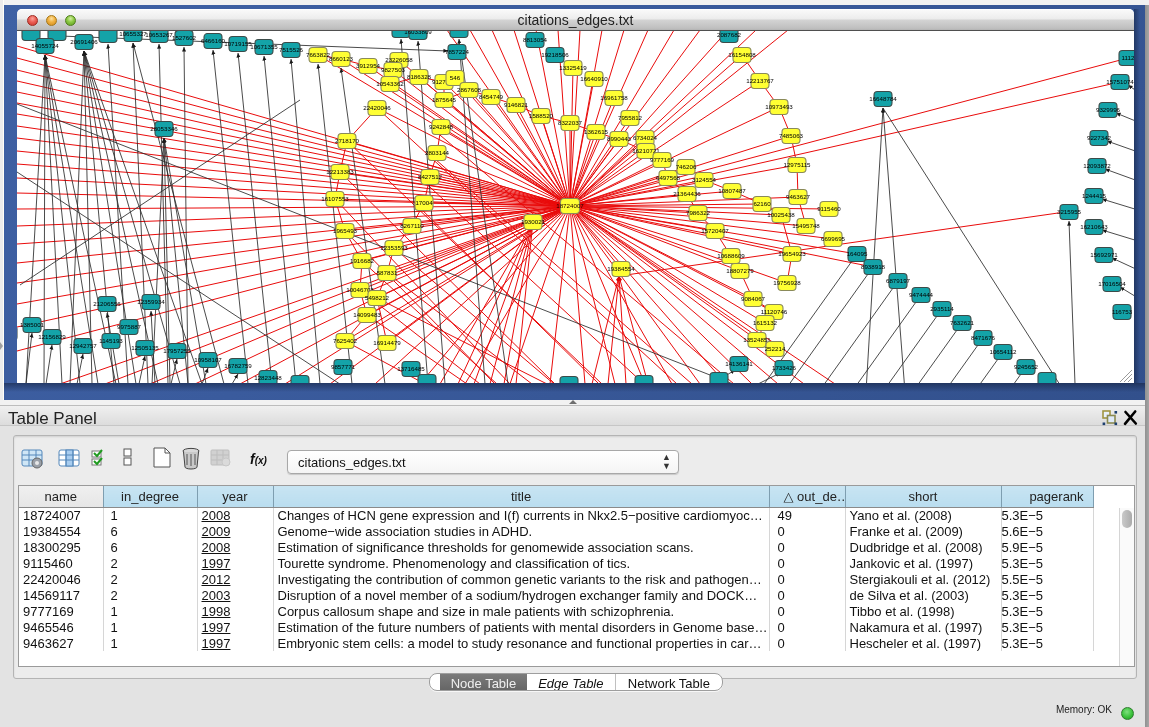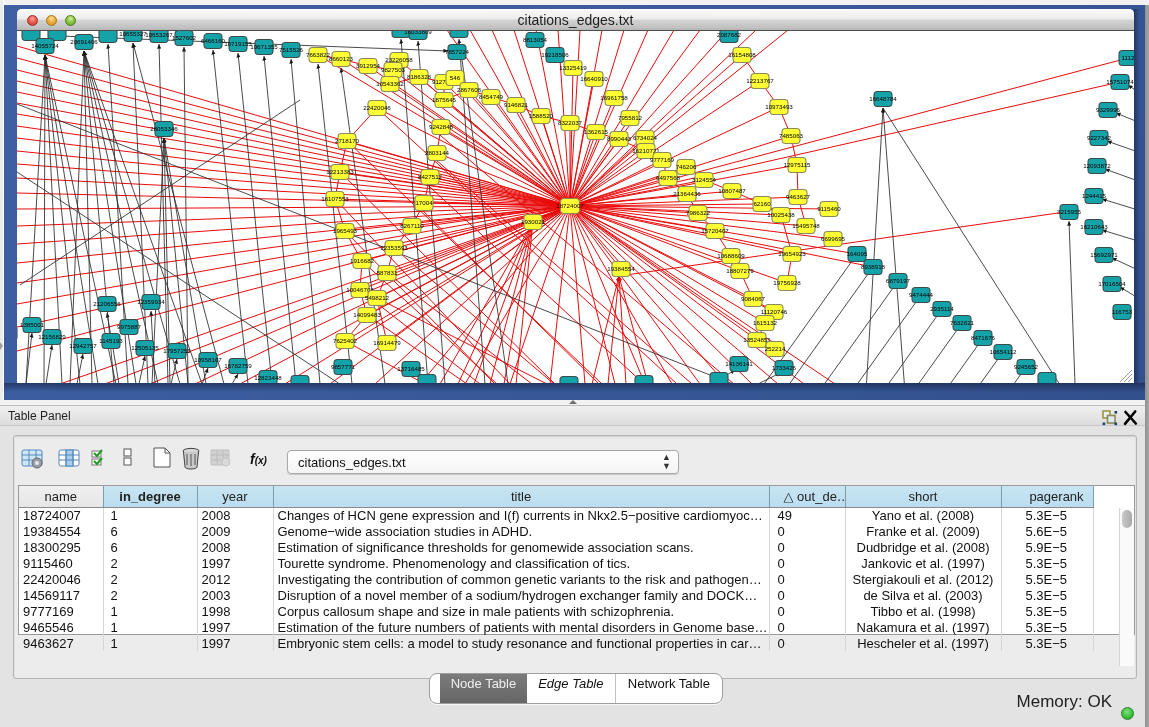--- a/index.html
+++ b/index.html
@@ -18,52 +18,52 @@
 #tl-r { left:10px; background:radial-gradient(circle at 50% 30%, #fba39b 0%, #ec5f55 45%, #c9362c 100%); border:1px solid #9e2b22;}
 #tl-y { left:29px; background:radial-gradient(circle at 50% 30%, #fce1a0 0%, #f0b03f 45%, #cf8b1f 100%); border:1px solid #a67717;}
 #tl-g { left:48px; background:radial-gradient(circle at 50% 30%, #d3eda2 0%, #8bc943 45%, #5d9c23 100%); border:1px solid #4f7d1c;}
 #canvas { position:absolute; left:0; top:22px; width:1117px; height:352px; background:#fff; }
 #win .shadow { position:absolute; left:1117px; top:0px; width:6px; height:374px; background:linear-gradient(90deg,rgba(18,32,62,.55),rgba(18,32,62,0)); }
 
 #tablepanel { position:absolute; left:0; top:400px; width:1149px; height:327px; background:#e3e3e3; }
 #tp-strip { position:absolute; left:0; top:0; width:1149px; height:5px; background:#f2f2f2; }
 #tp-head { position:absolute; left:0; top:5px; width:1149px; height:21px;
   background:linear-gradient(180deg,#f0f0f0,#dcdcdc); border-top:1px solid #bdbdbd; border-bottom:1px solid #c6c6c6; }
-#tp-head .lbl { position:absolute; left:8px; top:3px; font-size:12px; color:#222; }
+#tp-head .lbl { position:absolute; left:8px; top:3px; font-size:17px; color:#222; }
 #tp-head svg.ic { position:absolute; top:0; }
 #inner { position:absolute; left:13px; top:35px; width:1124px; height:244px; background:#ececec;
   border:1px solid #b4b4b4; border-radius:3px; box-shadow: inset 0 1px 2px rgba(0,0,0,.12); }
 
 #toolbar { position:absolute; left:0; top:8px; width:1120px; height:36px; }
 .tbico { position:absolute; top:2px; }
 #combo { position:absolute; left:273px; top:6px; width:392px; height:24px; background:linear-gradient(180deg,#ffffff,#f4f4f4);
   border:1px solid #a8a8a8; border-radius:4px; box-shadow:0 1px 1px rgba(0,0,0,.15); font-size:13px; color:#111; padding:4px 0 0 10px; }
 #combo .arr { position:absolute; right:6px; top:2px; width:11px; height:18px; font-size:9px; color:#333; line-height:9px; text-align:center;}
 
-#tablebox { position:absolute; left:4px; top:49px; width:1117px; height:150px; background:#fff; border:1px solid #9a9a9a; }
+#tablebox { position:absolute; left:4px; top:49px; width:1117px; height:182px; background:#fff; border:1px solid #9a9a9a; }
 table { border-collapse:collapse; table-layout:fixed; width:1074px; font-size:13px; color:#111; }
 th { height:21px; background:linear-gradient(180deg,#c8e4f2,#b9ddef); border-right:1px solid #7e9eb0; border-bottom:1px solid #8a8a8a;
   font-weight:normal; font-size:13px; color:#222; overflow:hidden; white-space:nowrap; }
 th.first { background:linear-gradient(180deg,#f0f0f0,#e6e6e6); }
 td { height:16px; padding:0 4px 0 4px; overflow:hidden; white-space:nowrap; border-right:1px solid #d6d6d6; }
-td.c0 { width:84px; } td.c1 { width:94px; padding-left:7px; } td.c2 { width:76px; } td.c3 { width:496px; }
-td.c4 { width:76px; padding-left:8px; } td.c5 { width:156px; text-align:center; } td.c6 { width:92px; padding-left:24px; }
-th.h0 { width:84px; } th.h1 { width:94px;font-weight:bold; } th.h2 { width:76px; } th.h3 { width:496px; }
+td.c0 { width:84px; } td.c1 { width:94px; padding-left:7px; } td.c2 { width:76px;text-decoration:underline; } td.c3 { width:496px; }
+td.c4 { width:76px; padding-left:8px; } td.c5 { width:156px; text-align:left; } td.c6 { width:92px; padding-left:0; }
+th.h0 { width:84px; } th.h1 { width:94px; } th.h2 { width:76px; } th.h3 { width:496px; }
 th.h4 { width:76px; text-align:left; padding-left:14px; } th.h5 { width:156px;margin-top:20px; } th.h6 { width:92px;padding-left:19px; }
 #vscroll { position:absolute; right:0px; top:22px; width:15px; height:158px; background:#fafafa; border-left:1px solid #d5d5d5; }
 #vthumb { position:absolute; left:2px; top:2px; width:10px; height:18px; background:linear-gradient(90deg,#c9c9c9,#ababab); border-radius:5px; }
 
-#tabs { position:absolute; left:429px; top:273px; width:294px; height:31px; background:#fff;
+#tabs { position:absolute; left:429px; top:273px; width:294px; height:18px; background:#fff;
   border:1px solid #9e9e9e; border-radius:8px; display:flex; font-size:13px; overflow:hidden;
   box-shadow:0 1px 0 rgba(255,255,255,.7);padding-left:10px; }
 #tabs .seg { padding-top:2px; text-align:center; color:#111; }
 #tabs .sel { background:linear-gradient(180deg,#7b7b7b,#666); color:#efefef; width:90px; }
 #tabs .s2 { width:92px; border-right:1px solid #c0c0c0;font-style:italic; }
 #tabs .s3 { width:110px; }
-#memory { position:absolute; right:37px; top:292px; font-size:17px; color:#222; }
+#memory { position:absolute; right:37px; top:304px; font-size:10px; color:#222; }
 #memdot { position:absolute; right:15px; top:307px; width:13px; height:13px; border-radius:50%;
   background:radial-gradient(circle at 45% 35%, #7fe07f 0%, #3cc23c 55%, #1f9b1f 100%); border:1px solid #2e7d2e; }
 svg text { font-family:"Liberation Sans", sans-serif; }
 </style></head><body>
 <div id="stage">
   <div id="topstrip"></div>
   <div id="leftstrip"></div>
   <div id="bluewrap"></div>
   <div style="position:absolute;left:4px;top:383px;width:1141px;height:9px;background:linear-gradient(180deg,rgba(14,24,48,.5),rgba(14,24,48,0));"></div>
   <div id="rightstrip"></div>

